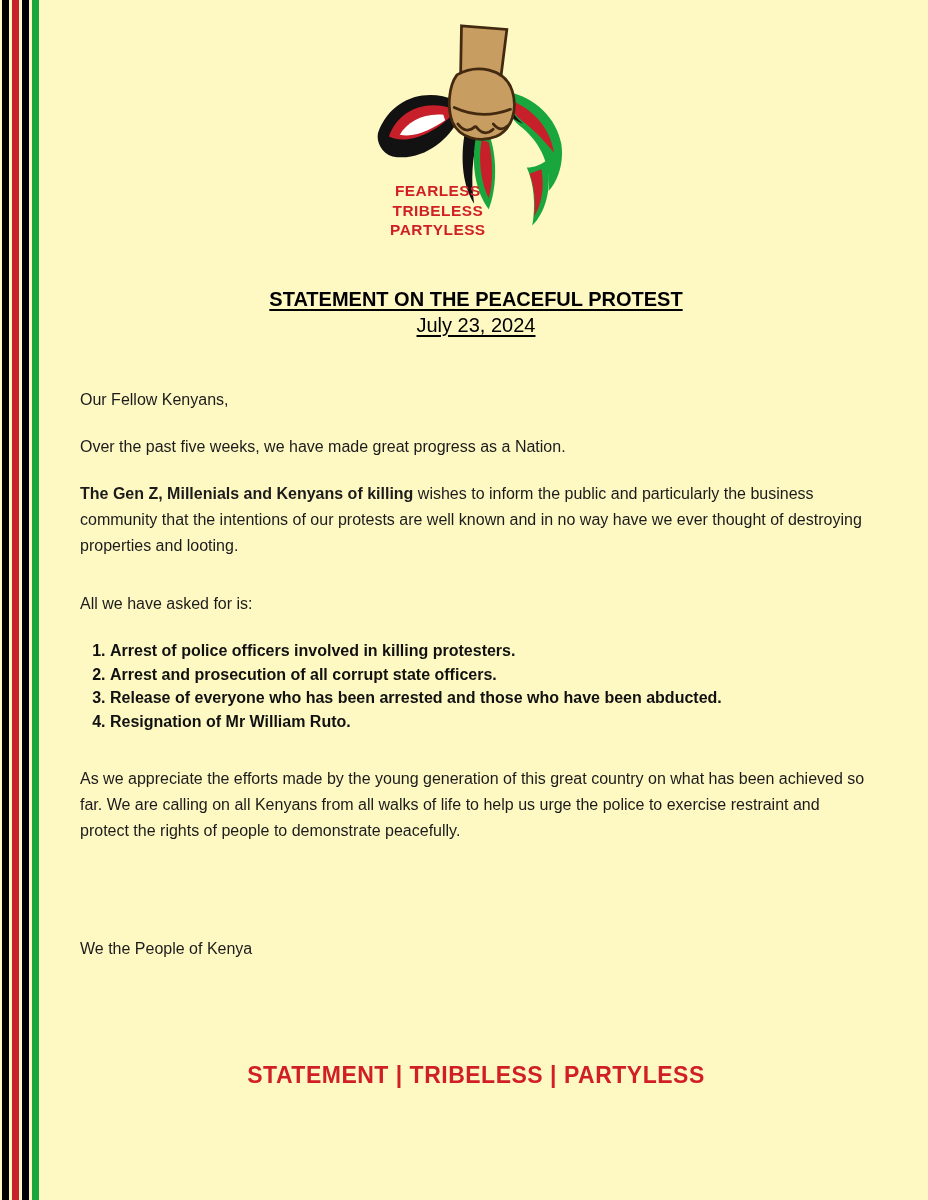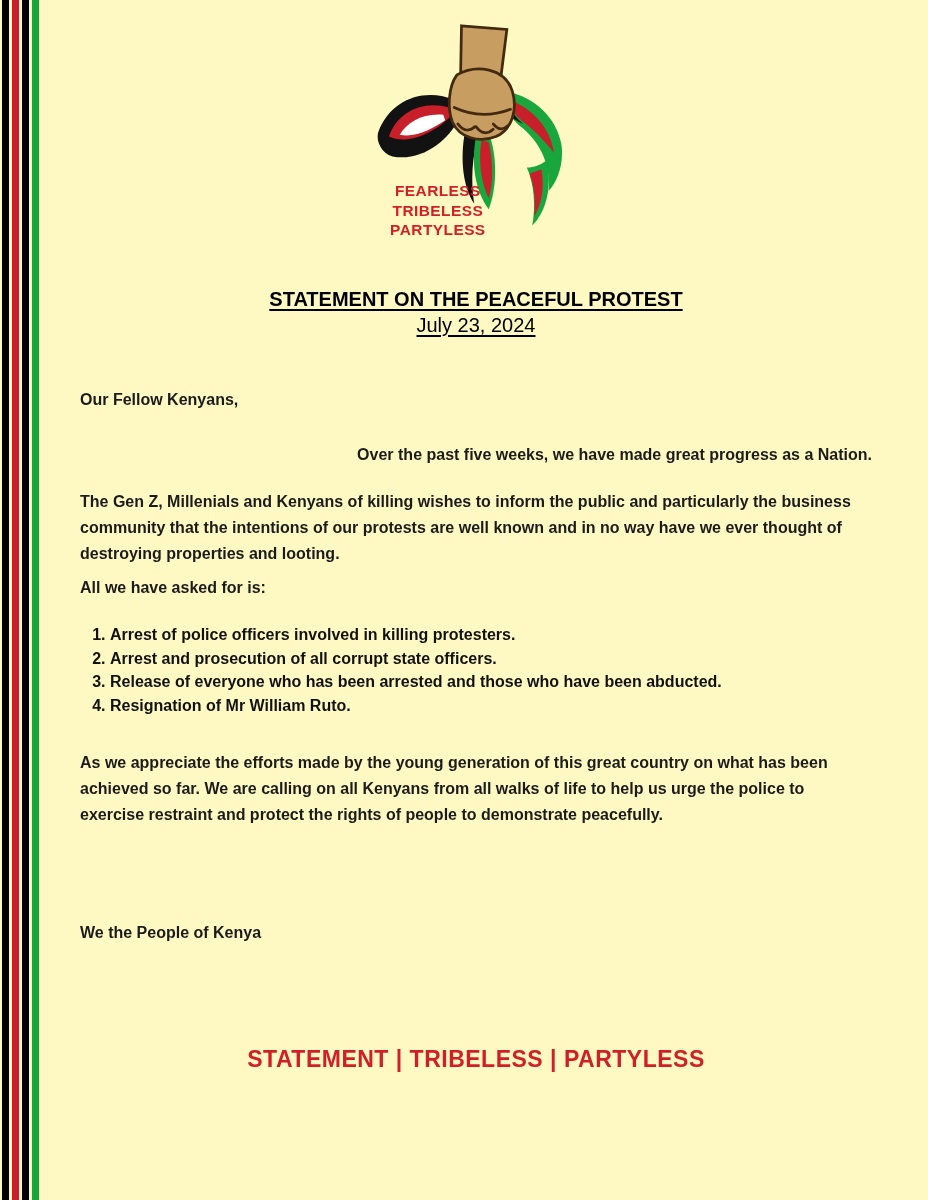--- a/index.html
+++ b/index.html
@@ -21,26 +21,26 @@
   .content {
     position:absolute; left:42px; top:0; right:0; bottom:0;
     padding:0 56px 0 38px;
   }
   .logo { width:232px; margin:24px auto 0; }
   .logo svg { display:block; width:232px; height:236px; }
   .logo-text { font-weight:bold; font-size:17px; letter-spacing:0.5px; }
   h1.title { margin-top:28px; text-align:center; font-size:20px; font-weight:bold; color:#000; }
   h2.date  { margin-top:3px;  text-align:center; font-size:20px; font-weight:normal; color:#000; }
   .u { text-decoration:underline; text-decoration-thickness:2px; text-underline-offset:3px;text-align:right; }
-  p { font-size:16px; line-height:26px;font-weight:bold; }
+  p { font-size:16px; line-height:26px; }
   .salutation { margin-top:50px; }
-  .p1 { margin-top:29px;text-align:right; }
+  .p1 { margin-top:21px; }
   .p2 { margin-top:20px; }
   .p3 { margin-top:21px; }
-  .p4 { margin-top:8px; }
+  .p4 { margin-top:32px; }
   ol.demands {
     margin-top:22px;
     padding-left:30px;
     font-size:16px; font-weight:bold;
     line-height:23.5px;
     color:#111;
   }
   .p5 { margin-top:33px; }
   .closing { margin-top:92px; }
   .footer {

